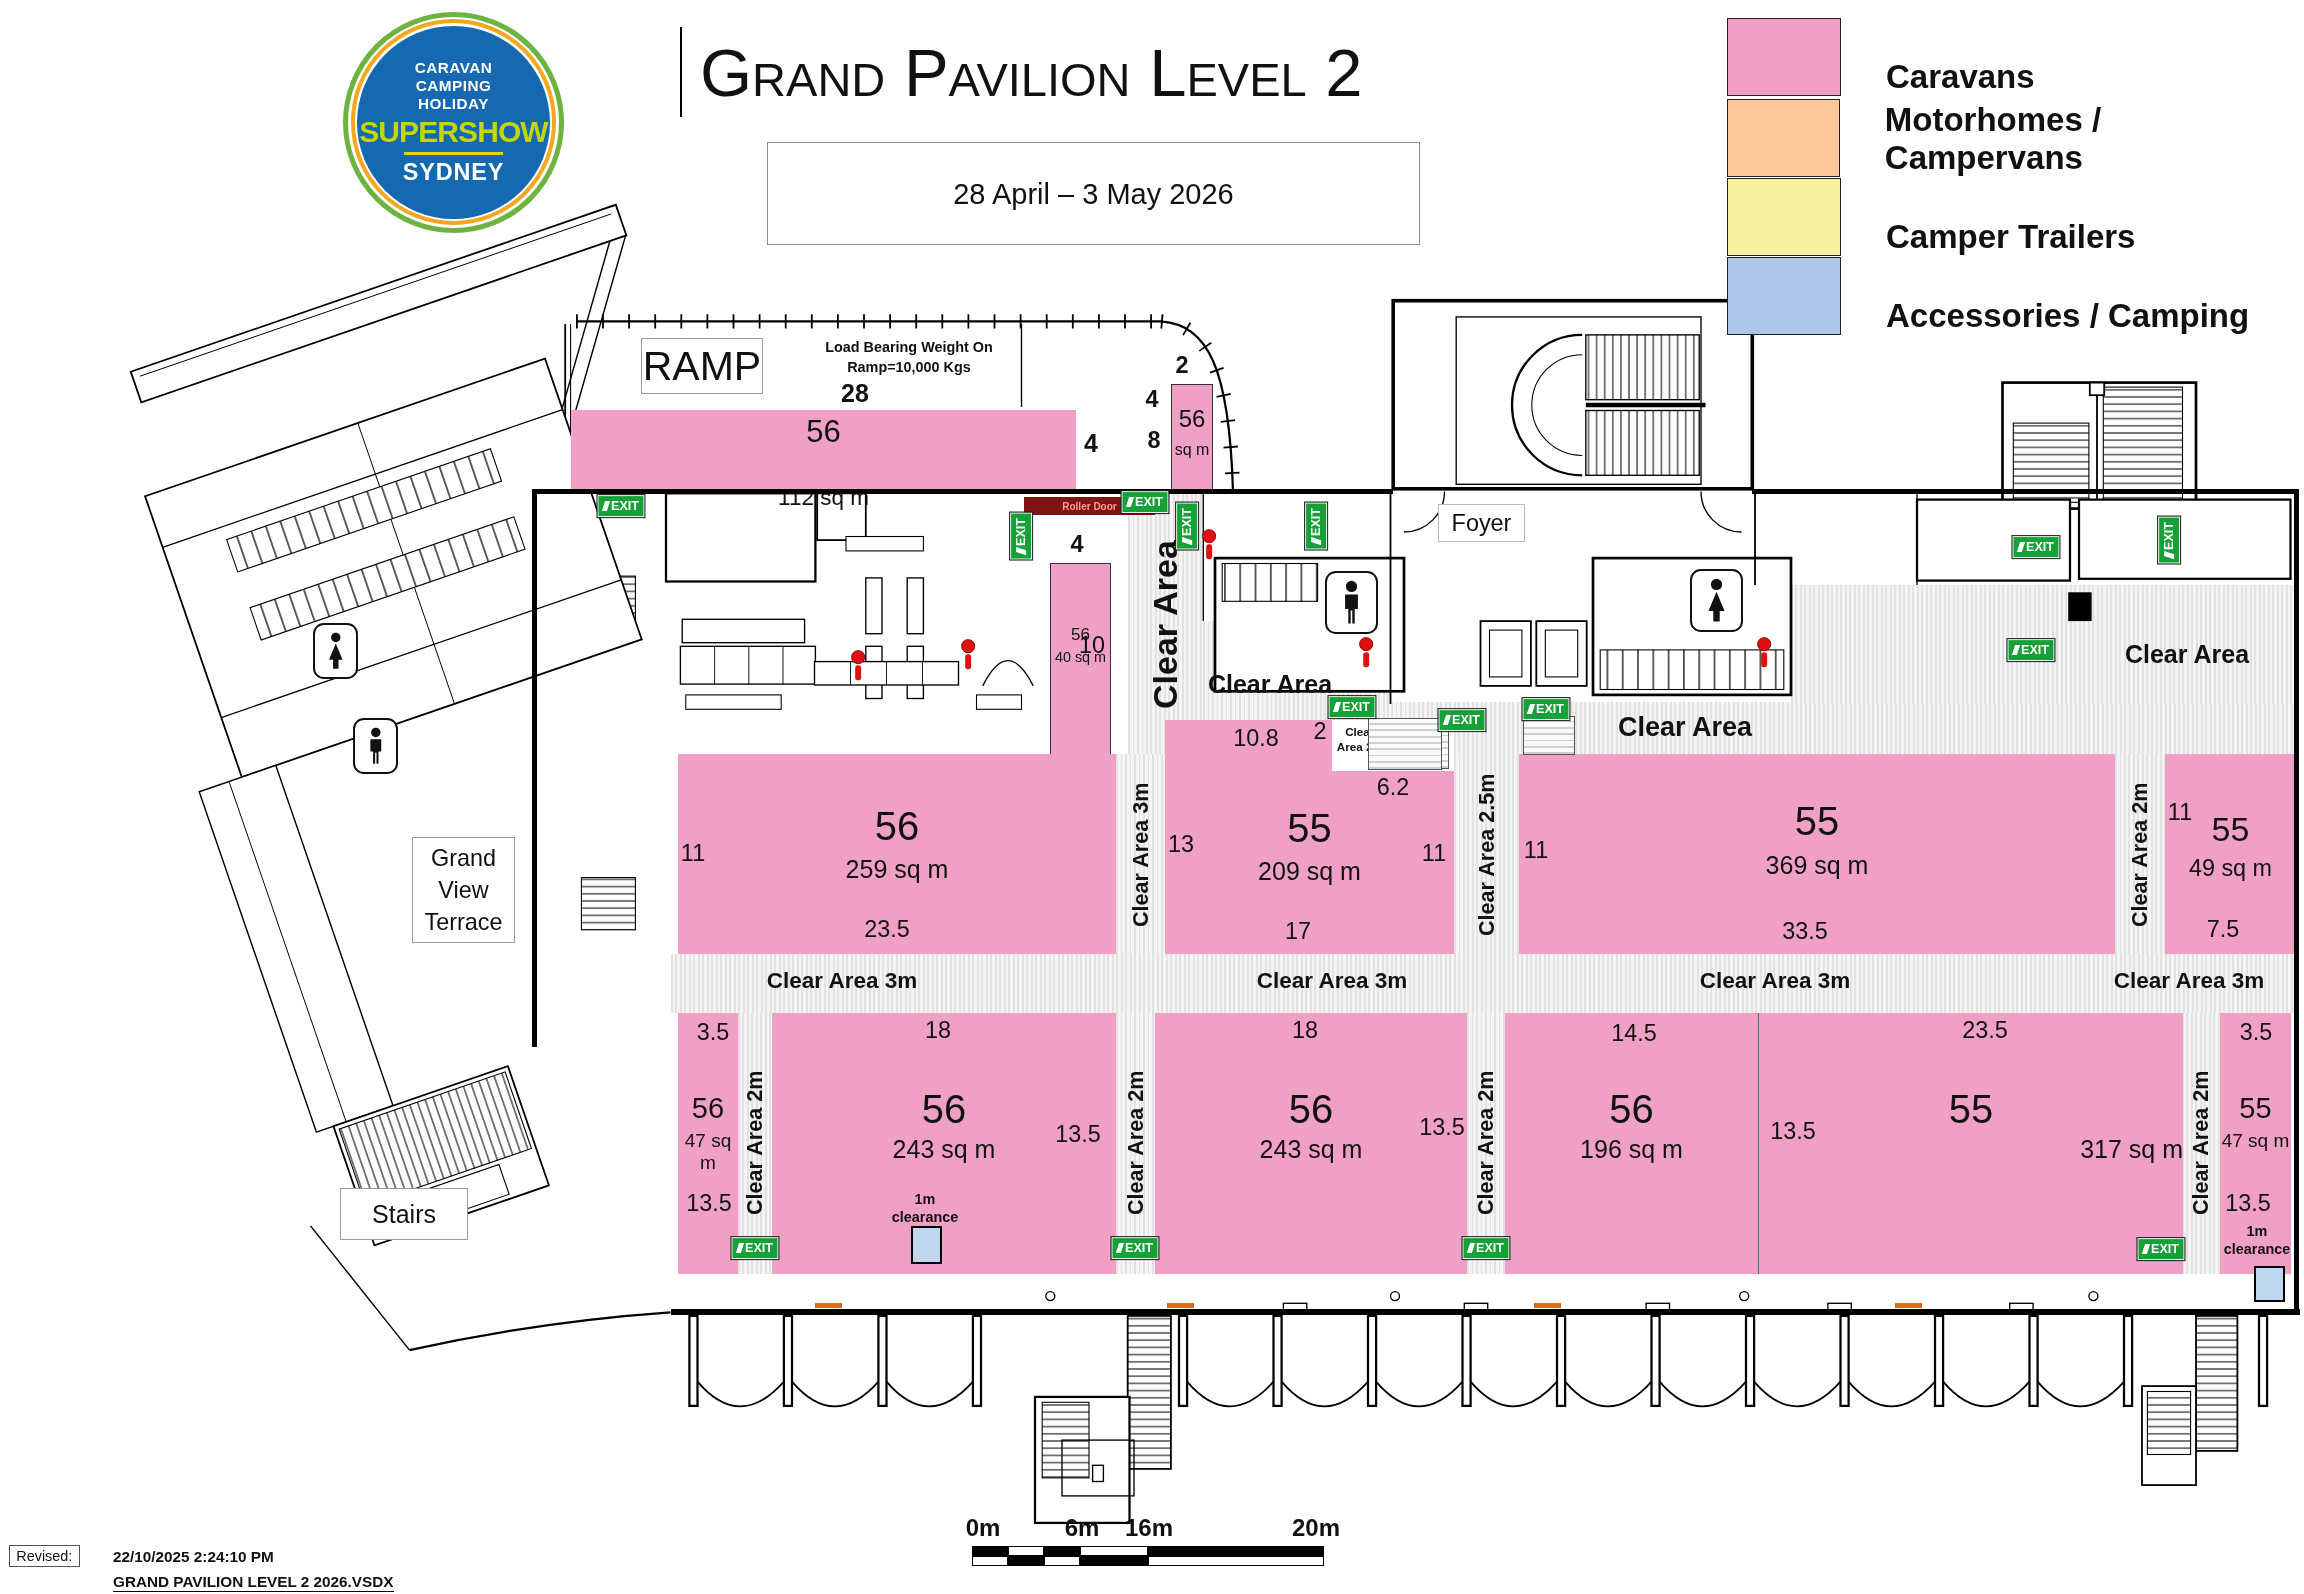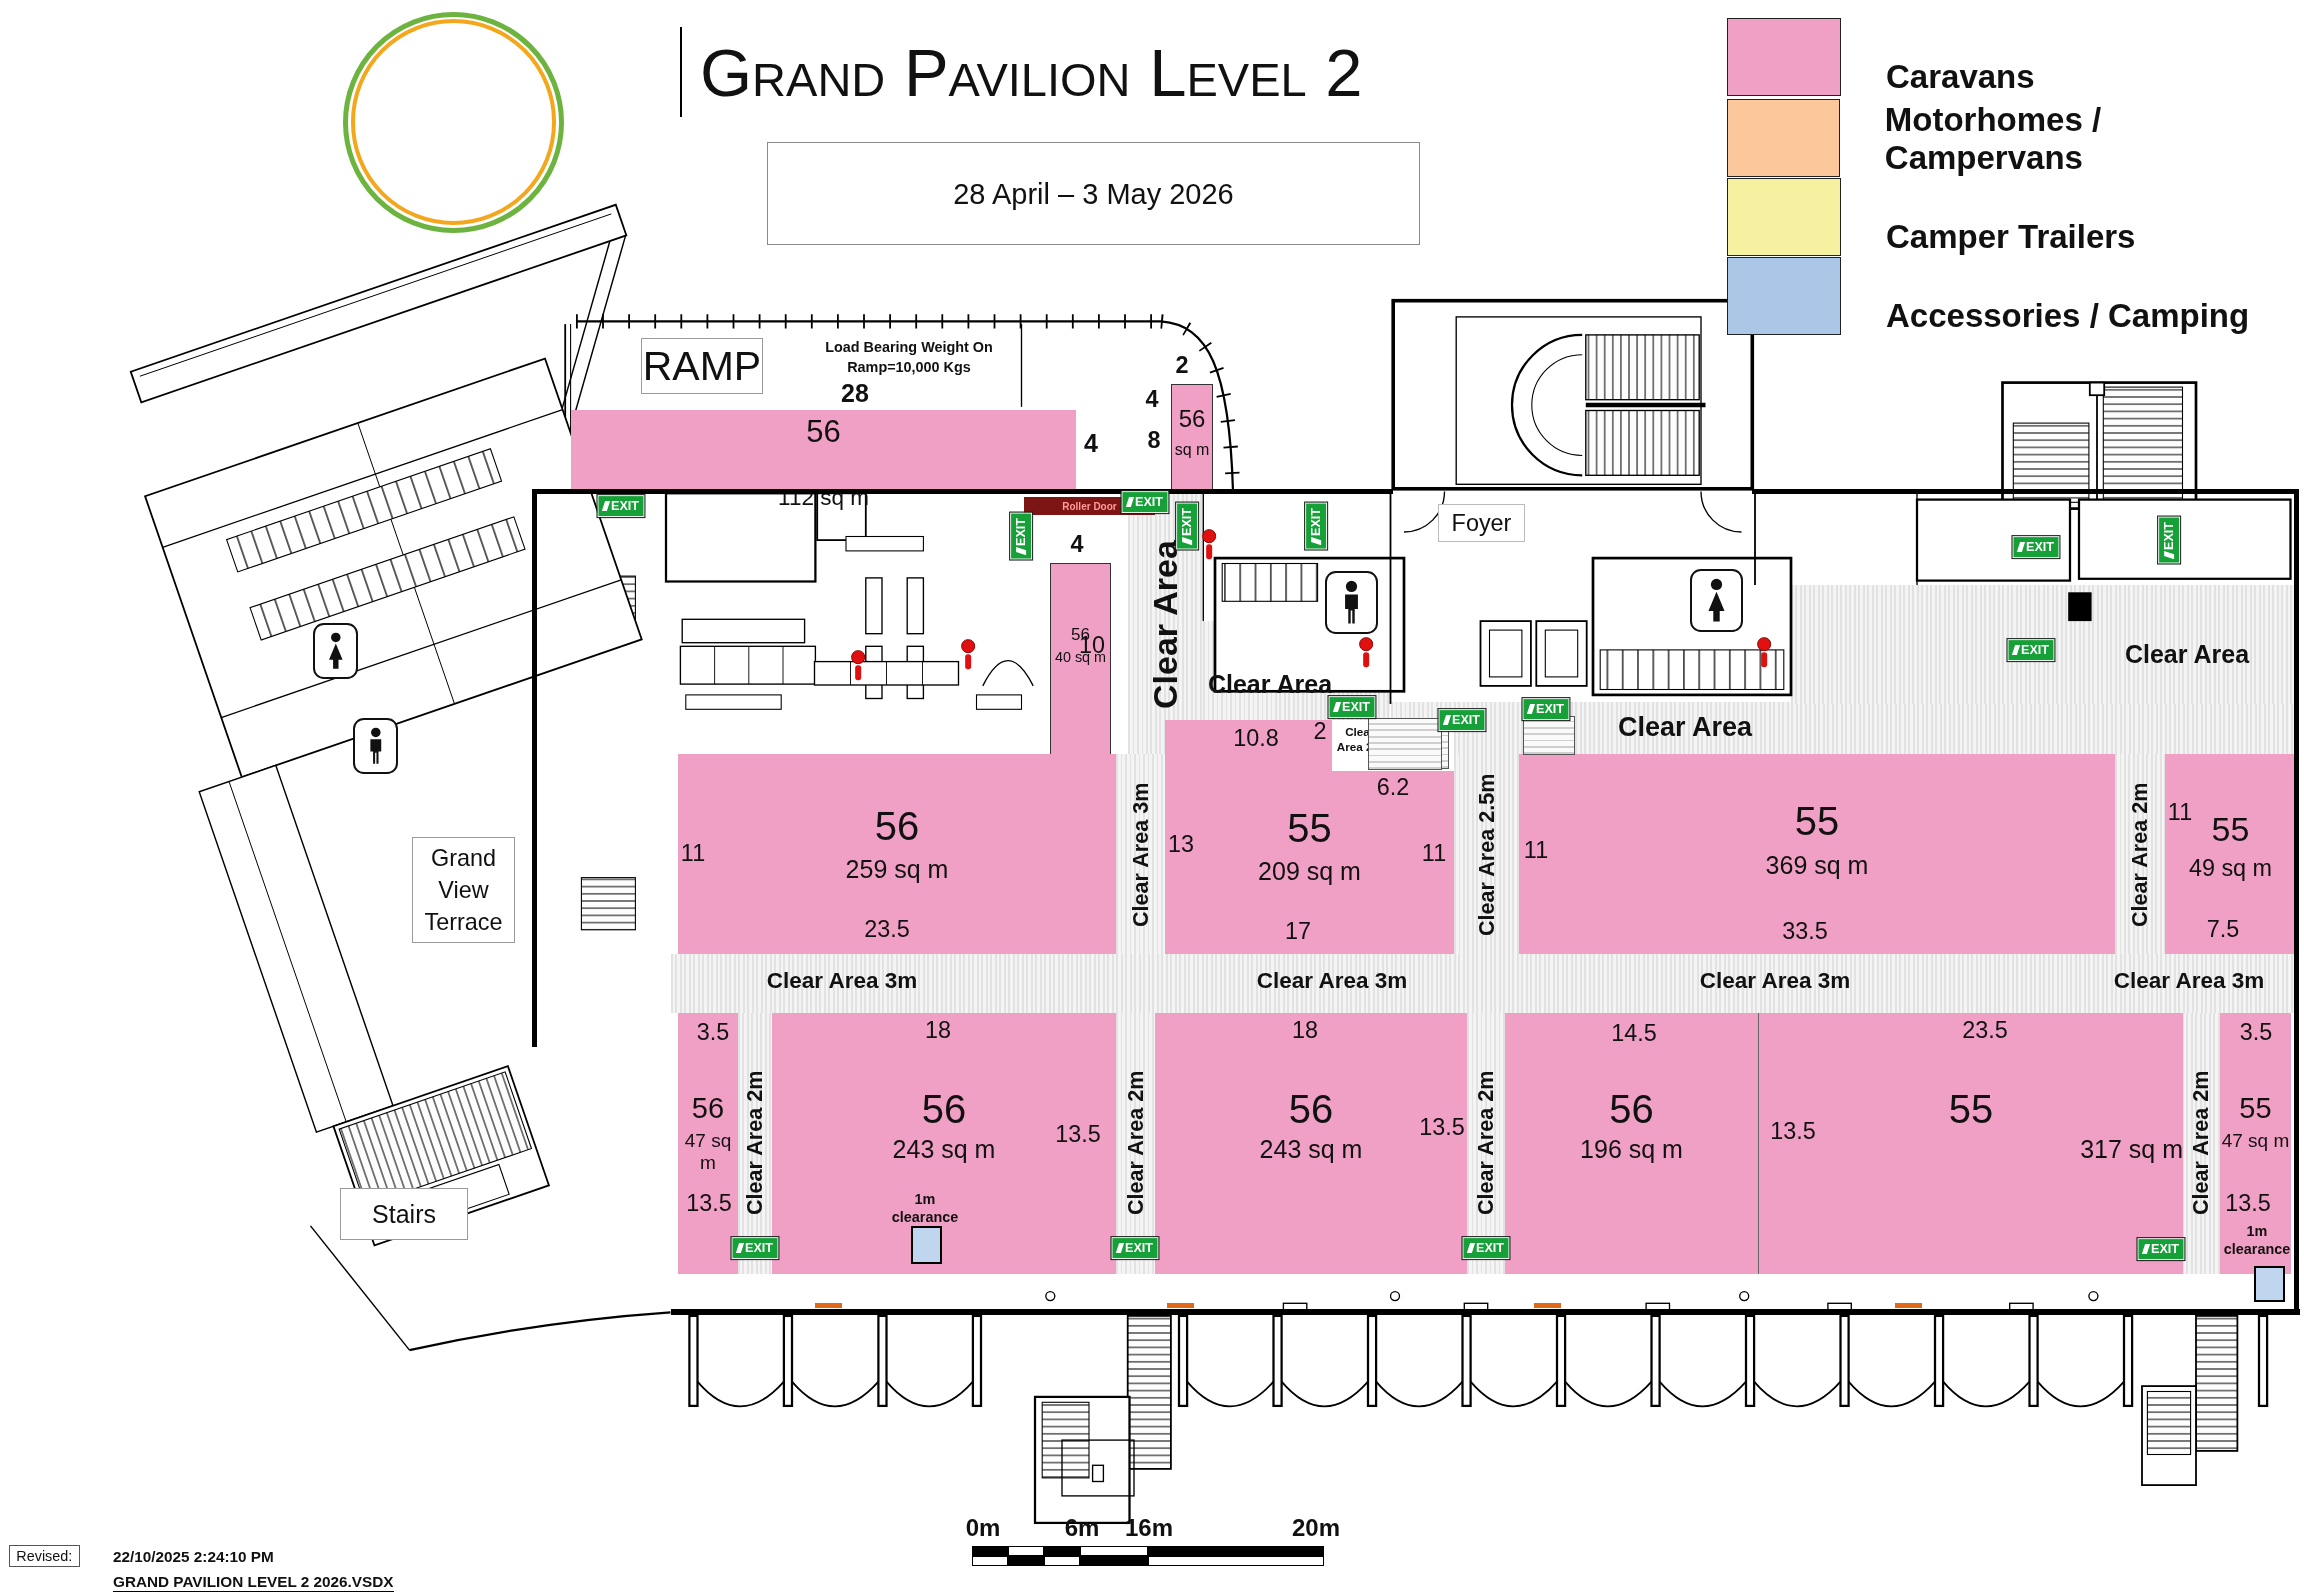--- a/index.html
+++ b/index.html
@@ -55,20 +55,28 @@
   .scale-cell{position:absolute;height:10px;border:0.9px solid #000;box-sizing:border-box;z-index:8;}
   svg.lines{position:absolute;left:0;top:0;z-index:2;}
 </style>
 </head>
 <body>
 
 <div id="canvas">
 
   <div class="logo">
     <div class="ring"></div>
+    <div class="core">
+      <div class="l1">CARAVAN</div>
+      <div class="l1">CAMPING</div>
+      <div class="l1">HOLIDAY</div>
+      <div class="brand">SUPERSHOW</div>
+      <div class="rule"></div>
+      <div class="city">SYDNEY</div>
+    </div>
   </div>
 
   <div class="title">Grand Pavilion Level 2</div>
 
   <div class="subtitle">
     <div>28 April – 3 May 2026</div>
   </div>
 
   <div class="leg-row" style="left:1699px;top:18px;">
     <div class="leg-sw" style="background: rgb(241, 160, 197);"></div>

